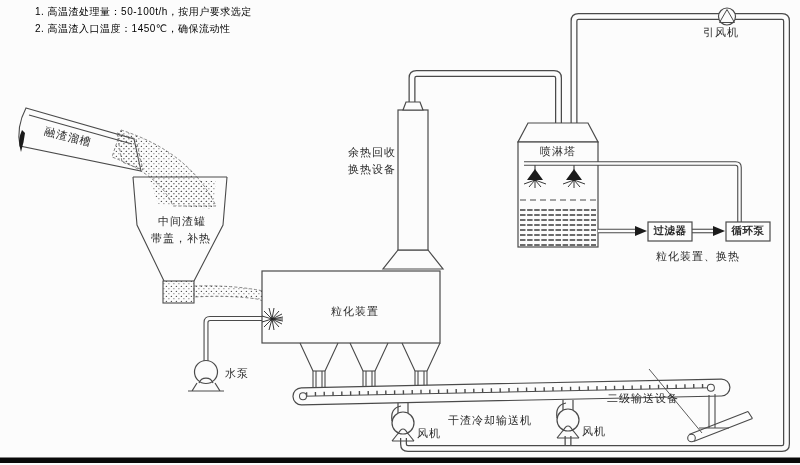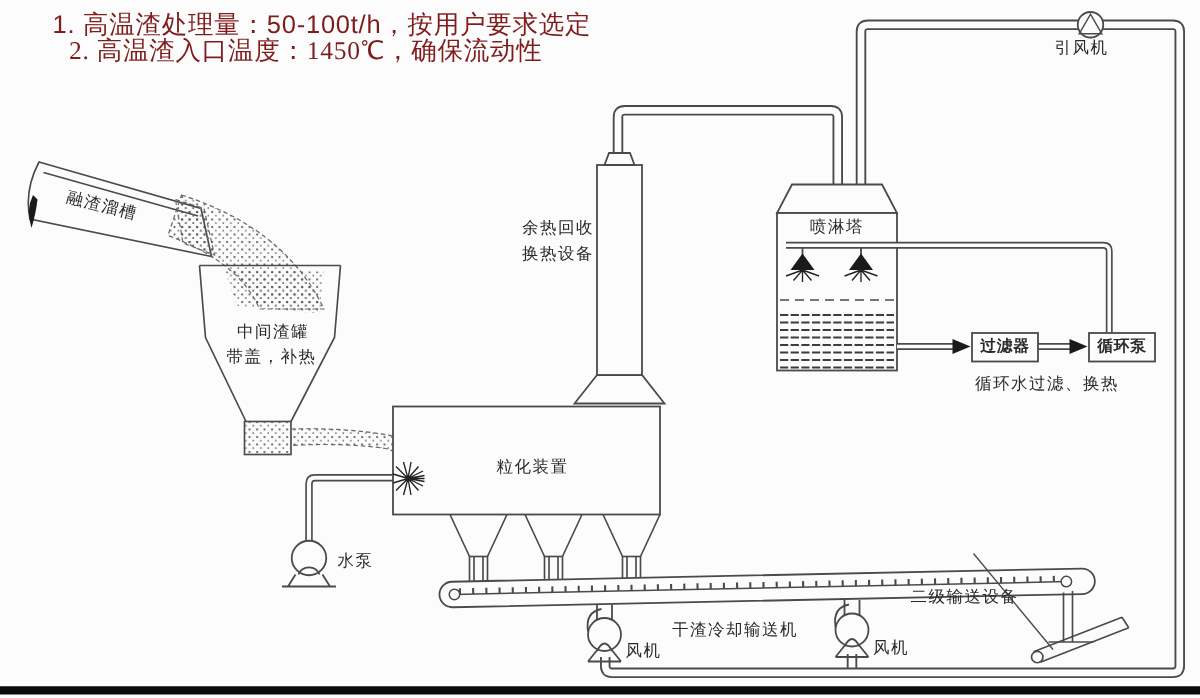--- a/index.html
+++ b/index.html
@@ -2,21 +2,21 @@
 <html><head>
 <meta charset="utf-8">
 <style>
   html,body{margin:0;padding:0;}
   body{font-family:"Liberation Sans","DejaVu Sans",sans-serif;background:#ffffff;}
   #stage{position:relative;width:800px;height:465px;background:#fcfcfc;overflow:hidden;}
   #art{position:absolute;left:0;top:0;}
   .lbl{position:absolute;font-size:11px;color:#2a2a2a;white-space:nowrap;letter-spacing:1px;}
   .lbl.c{transform:translate(-50%,-50%);}
   .lbl.rot{transform:translate(-50%,-50%) rotate(14deg);}
-  .lbl.note{font-size:17px;letter-spacing:0.5px;color:#7f1d1d;}
+  .lbl.note{font-size:10px;letter-spacing:0.5px;color:#000000;}
   .lbl.boxed{font-size:10.5px;letter-spacing:0.5px;font-weight:bold;}
 </style>
 </head>
 <body>
 
 <div id="stage">
 
 <svg id="art" width="800" height="465" viewBox="0 0 800 465">
   <defs>
     <pattern id="dots" width="5" height="5" patternUnits="userSpaceOnUse">
@@ -180,32 +180,32 @@
 
   <g stroke="#4a4a4a" stroke-width="1.2" fill="#fcfcfc">
     <circle cx="727" cy="16.5" r="8.5"></circle>
     <path d="M727,9.5 L719.5,22.5 L734.5,22.5 Z" fill="none" stroke-width="1"></path>
   </g>
 
   <rect x="0" y="457.5" width="800" height="5.5" fill="#0a0a0a"></rect>
 </svg>
 
 <div class="lbl note" style="left:35px;top:5px;">1. 高温渣处理量：50-100t/h，按用户要求选定</div>
-<div class="lbl note" style="left:46px;top:22px;font-family:Liberation Serif, serif;">2. 高温渣入口温度：1450℃，确保流动性</div>
+<div class="lbl note" style="left:35px;top:22px;">2. 高温渣入口温度：1450℃，确保流动性</div>
 
 <div class="lbl rot" style="left:68px;top:137px;">融渣溜槽</div>
 <div class="lbl c" style="left:182px;top:221px;">中间渣罐</div>
 <div class="lbl c" style="left:181px;top:238px;">带盖，补热</div>
 <div class="lbl c" style="left:372px;top:152px;">余热回收</div>
 <div class="lbl c" style="left:372px;top:169px;">换热设备</div>
 <div class="lbl c" style="left:355px;top:311px;text-align:right;">粒化装置</div>
 <div class="lbl c" style="left:544px;top:151px;padding-left:28px;">喷淋塔</div>
 <div class="lbl c boxed" style="left:670px;top:231px;">过滤器</div>
 <div class="lbl c boxed" style="left:748px;top:231px;">循环泵</div>
-<div class="lbl c" style="left:698px;top:256px;">循环水过滤、换热</div>
+<div class="lbl c" style="left:698px;top:256px;">粒化装置、换热</div>
 <div class="lbl c" style="left:721px;top:32px;">引风机</div>
 <div class="lbl" style="left:225px;top:366px;">水泵</div>
 <div class="lbl c" style="left:490px;top:380px;margin-top:40px;">干渣冷却输送机</div>
 <div class="lbl c" style="left:643px;top:362px;margin-top:36px;">二级输送设备</div>
 <div class="lbl" style="left:417px;top:426px;">风机</div>
 <div class="lbl" style="left:582px;top:424px;">风机</div>
 
 </div>
 
 </body></html>

